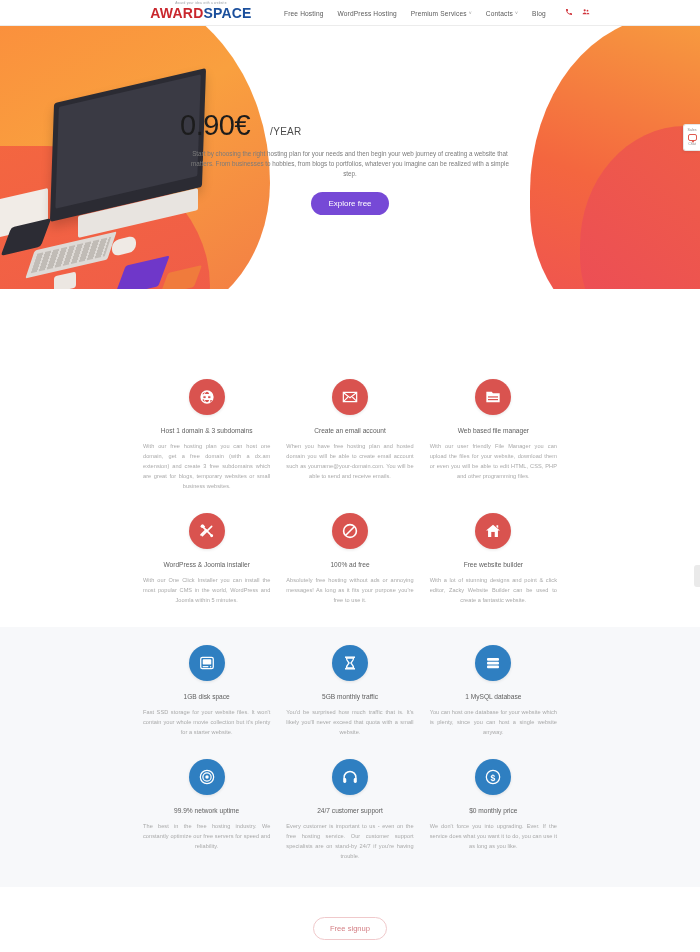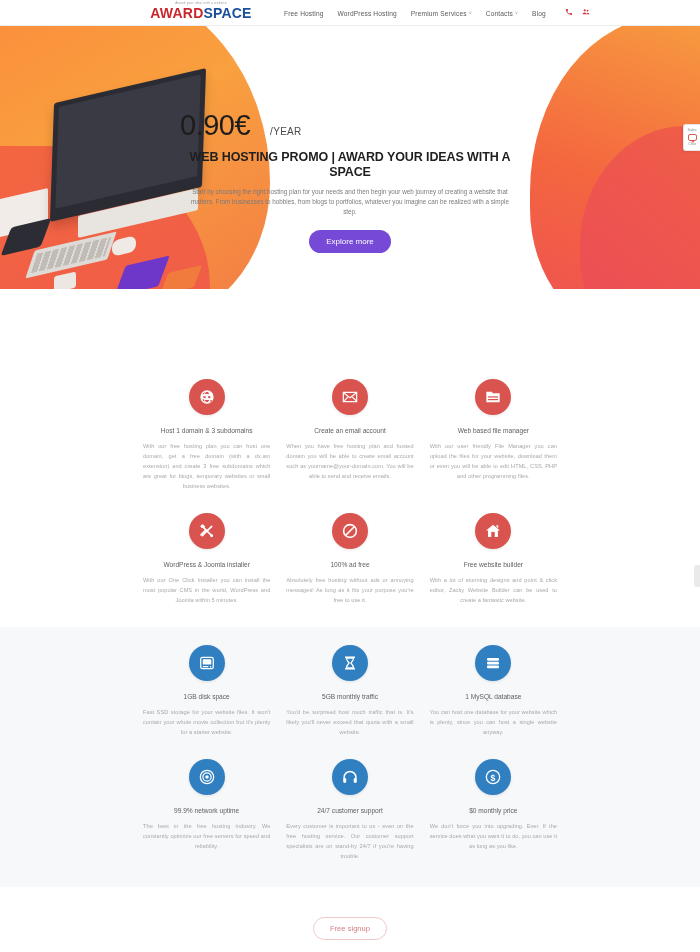--- a/index.html
+++ b/index.html
@@ -269,23 +269,22 @@
 
     <div class="hero-white">
       <div class="hero-white-curve"></div>
     </div>
 
     <div class="hero-content">
       <div class="price-row">
         <span class="price">0.90€</span>
         <span class="price-per">/YEAR</span>
       </div>
-      <h1 class="hero-title">WEB HOSTING PROMO | AWARD YOUR IDEAS WITH A SPACE</h1>
       <p class="hero-sub">Start by choosing the right hosting plan for your needs and then begin your web journey of creating a website that matters. From businesses to hobbies, from blogs to portfolios, whatever you imagine can be realized with a simple step.</p>
-      <button class="explore-btn">Explore more</button>
+      <button class="explore-btn">Explore free</button>
     </div>
   </section>
 
   <div class="sales-widget">
     <div>Sales</div>
     <div class="sales-bubble"></div>
     <div>Chat</div>
   </div>
   <div class="scroll-nub"></div>
 

